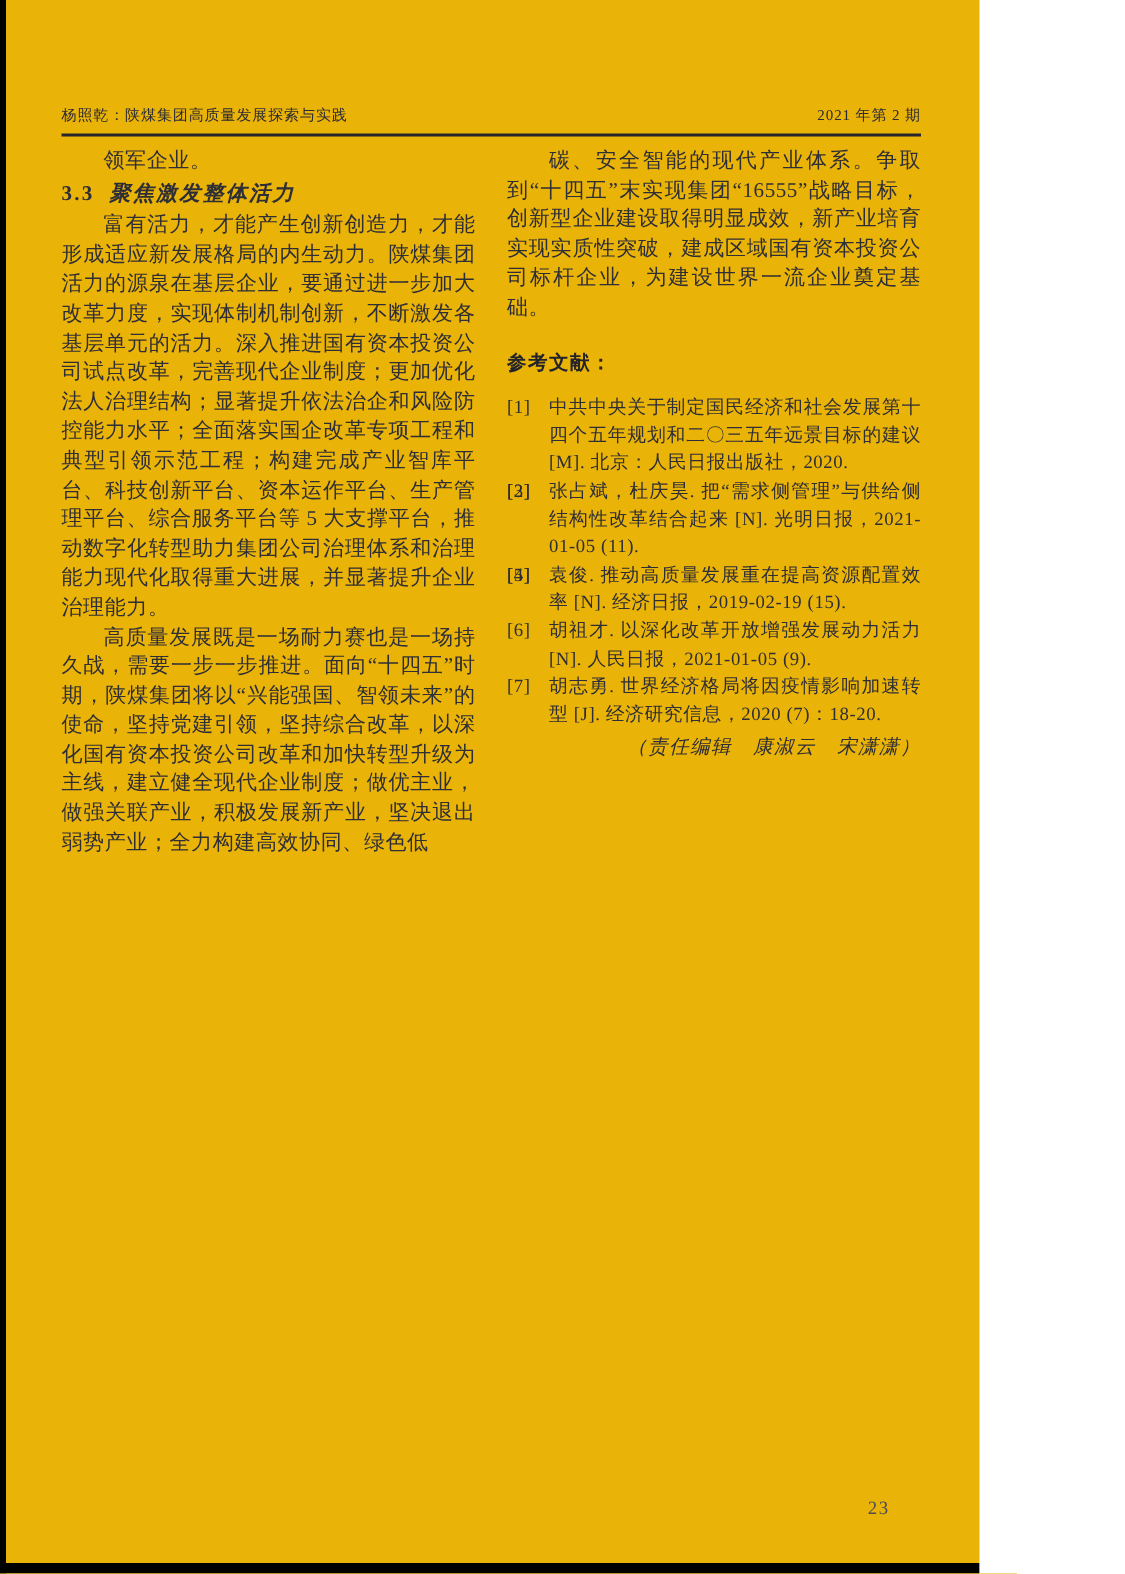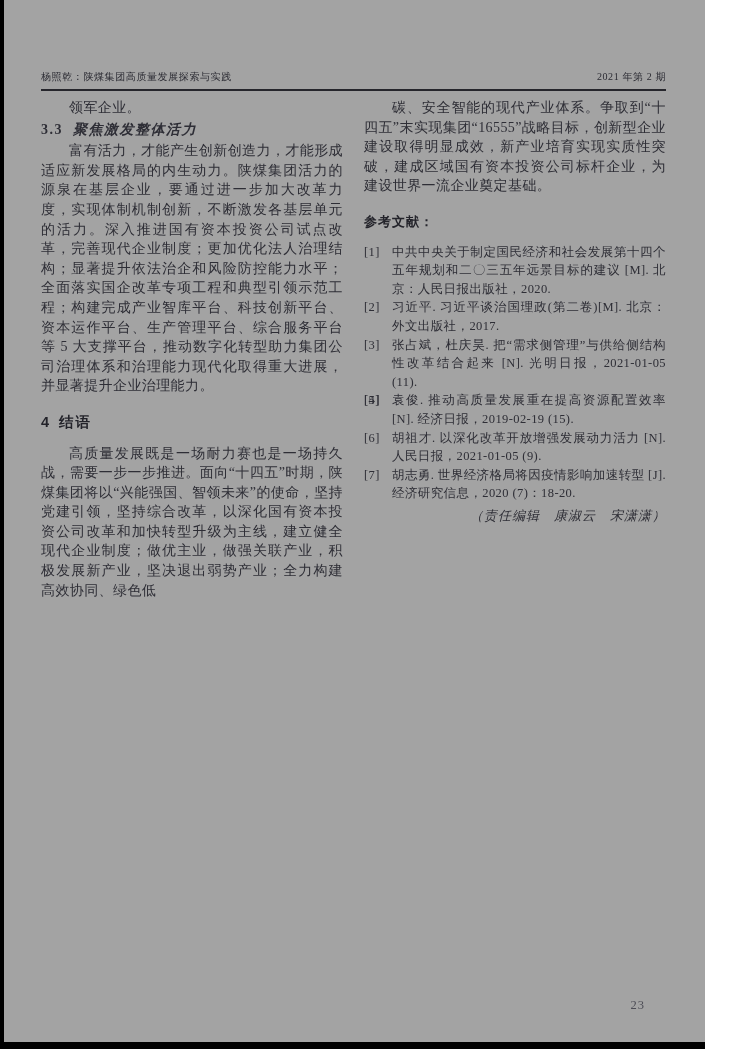--- a/index.html
+++ b/index.html
@@ -1,21 +1,21 @@
 <!DOCTYPE html>
 <html><head>
 <meta charset="utf-8">
 <style>
   html, body { margin: 0; padding: 0; }
   body { background: #ffffff; }
   .page {
     position: relative;
-    width: 705px;
+    width: 653px;
     height: 1049px;
-    background: #a3a3a3;
+    background: #eab308;
     font-family: "Liberation Serif", "DejaVu Serif", serif;
     color: #2e2e36;
     overflow: hidden;
   }
   .scan-edge-left {
     position: absolute; left: 0; top: 0; width: 4px; height: 100%;
     background: #000;
   }
   .scan-edge-bottom {
     position: absolute; left: 0; bottom: 0; width: 100%; height: 7px;
@@ -103,37 +103,33 @@
   <div class="header-rule"></div>
 
   <div class="columns">
 
     <div class="col">
       <p class="body-para para-continuation">领军企业。</p>
       <div class="subsection-heading">
         <span class="sec-num">3.3</span><span>聚焦激发整体活力</span>
       </div>
       <p class="body-para">富有活力，才能产生创新创造力，才能形成适应新发展格局的内生动力。陕煤集团活力的源泉在基层企业，要通过进一步加大改革力度，实现体制机制创新，不断激发各基层单元的活力。深入推进国有资本投资公司试点改革，完善现代企业制度；更加优化法人治理结构；显著提升依法治企和风险防控能力水平；全面落实国企改革专项工程和典型引领示范工程；构建完成产业智库平台、科技创新平台、资本运作平台、生产管理平台、综合服务平台等 5 大支撑平台，推动数字化转型助力集团公司治理体系和治理能力现代化取得重大进展，并显著提升企业治理能力。</p>
-      <div class="section-heading">
-        <span class="sec-num">4</span><span>结语</span>
-      </div>
       <p class="body-para">高质量发展既是一场耐力赛也是一场持久战，需要一步一步推进。面向“十四五”时期，陕煤集团将以“兴能强国、智领未来”的使命，坚持党建引领，坚持综合改革，以深化国有资本投资公司改革和加快转型升级为主线，建立健全现代企业制度；做优主业，做强关联产业，积极发展新产业，坚决退出弱势产业；全力构建高效协同、绿色低</p>
     </div>
 
     <div class="col">
       <p class="body-para para-continuation">碳、安全智能的现代产业体系。争取到“十四五”末实现集团“16555”战略目标，创新型企业建设取得明显成效，新产业培育实现实质性突破，建成区域国有资本投资公司标杆企业，为建设世界一流企业奠定基础。</p>
       <div class="refs-heading">参考文献：</div>
       <ul class="ref-list">
         <li class="ref-item">
           <span class="ref-num">[1]</span>
           <span>中共中央关于制定国民经济和社会发展第十四个五年规划和二〇三五年远景目标的建议 [M]. 北京：人民日报出版社，2020.</span>
         </li>
         <li class="ref-item">
           <span class="ref-num">[2]</span>
-          <span>习近平. 习近平谈治国理政(第二卷)[M]. 北京：外文出版社，2017.</span>
         </li>
         <li class="ref-item">
           <span class="ref-num">[3]</span>
           <span>张占斌，杜庆昊. 把“需求侧管理”与供给侧结构性改革结合起来 [N]. 光明日报，2021-01-05 (11).</span>
         </li>
         <li class="ref-item">
           <span class="ref-num">[4]</span>
         </li>
         <li class="ref-item">
           <span class="ref-num">[5]</span>

